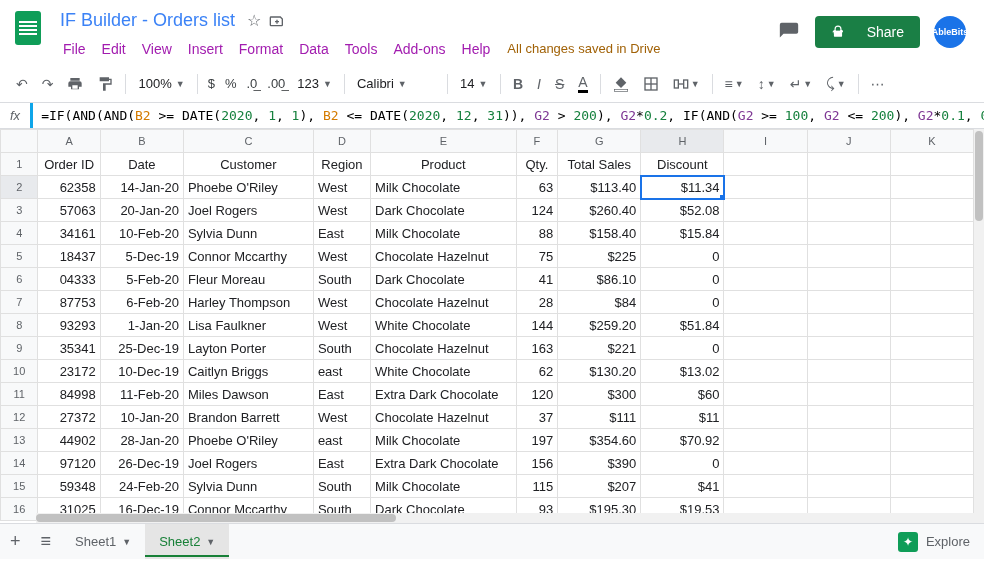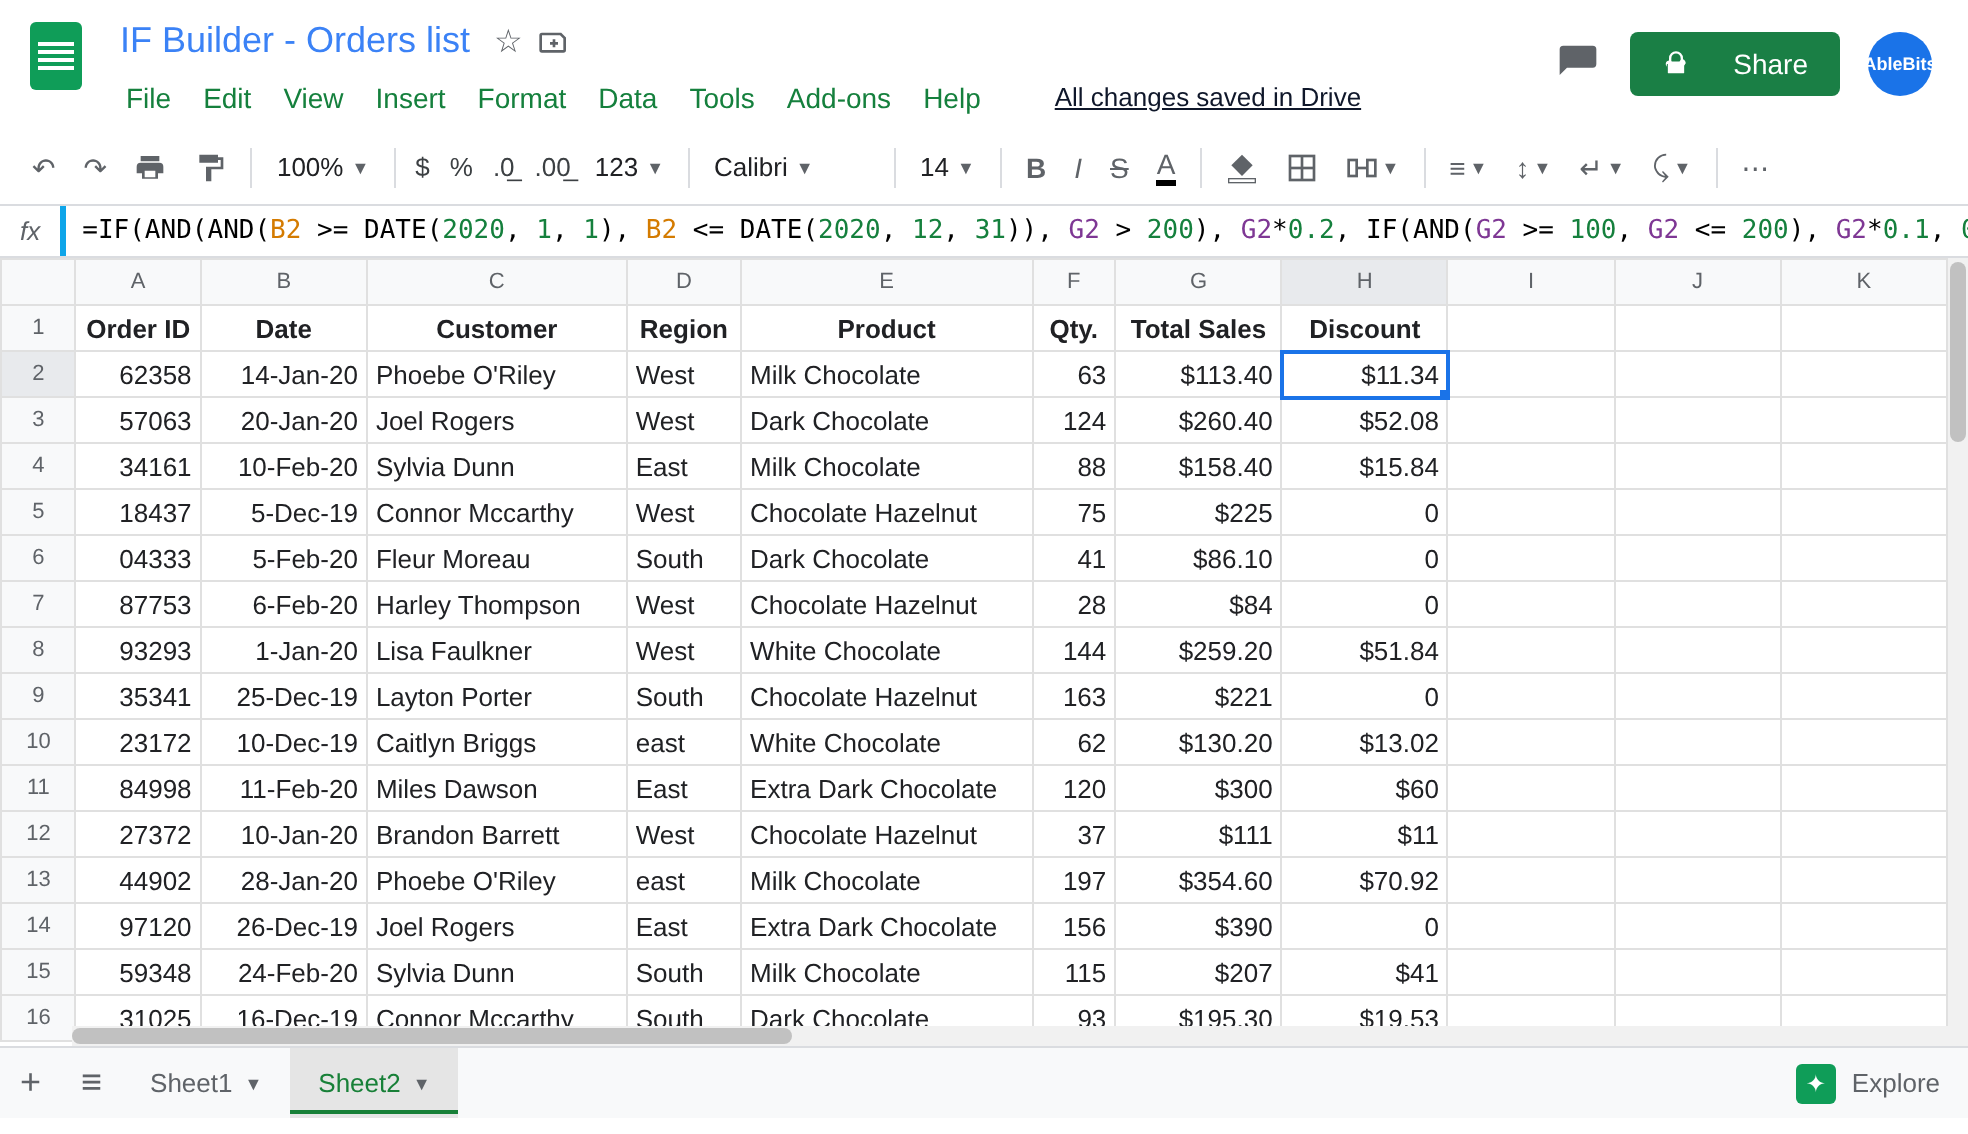--- a/index.html
+++ b/index.html
@@ -8,22 +8,22 @@
   
   .header { display: flex; align-items: flex-start; padding: 8px 8px 0 8px; }
   .logo { width: 40px; height: 40px; display: flex; align-items: center; justify-content: center; margin-right: 8px; }
   .logo-box { width: 26px; height: 34px; background: #0f9d58; border-radius: 3px; position: relative; }
   .logo-box::after { content: ""; position: absolute; top: 10px; left: 4px; right: 4px; height: 14px; background: repeating-linear-gradient(#fff 0 2px, transparent 2px 4px); }
   .title-area { flex: 1; }
   .title-row { display: flex; align-items: center; gap: 8px; }
   .doc-title { font-size: 18px; color: #3b82f6; padding: 2px 4px; }
   .title-icon { color: #5f6368; font-size: 16px; cursor: pointer; }
   .menubar { display: flex; gap: 2px; padding: 4px 0; }
-  .menu-item { padding: 4px 7px; font-size: 14px; color: #15803d; border-radius: 3px; cursor: pointer; }
-  .saved { color: #0f172a; text-decoration: underline; margin-left: 24px; padding: 4px; }
+  .menu-item { padding: 4px 7px; font-size: 14px; color: #a21caf; border-radius: 3px; cursor: pointer; }
+  .saved { color: #a16207; margin-left: 4px; padding: 4px; }
   .header-right { display: flex; align-items: center; gap: 14px; padding-right: 10px; padding-top: 8px; }
   .comment-icon { width: 24px; height: 24px; color: #5f6368; display:flex; align-items:center; justify-content:center; font-size:18px;}
   .share-btn { background: #1a7f45; color: #fff; border-radius: 4px; padding: 8px 16px; font-size: 14px; font-weight: 500; display: flex; align-items: center; gap: 22px; cursor: pointer; }
   .avatar { width: 32px; height: 32px; border-radius: 50%; background: #1a73e8; color: #fff; font-size: 9px; display: flex; align-items: center; justify-content: center; font-weight:bold;}
   
   
   .toolbar { display: flex; align-items: center; padding: 4px 10px; border-bottom: 1px solid #dadce0; height: 38px; gap: 2px;}
   .tb-btn { padding: 5px 6px; color: #5f6368; border-radius: 3px; cursor: pointer; font-size: 14px; display:flex; align-items:center;}
   .tb-sep { width: 1px; height: 20px; background: #dadce0; margin: 0 4px; }
   .tb-text { font-size: 13px; color: #3c4043; padding: 0 4px;}
@@ -40,21 +40,21 @@
   .f-num { color: #15803d; }
   .f-func2 { color: #7e3794;}
   
   
   .grid-wrap { position: relative; height: 394px; overflow: hidden;}
   table.grid { border-collapse: collapse; table-layout: fixed; width: 974px;}
   .grid th, .grid td { border: 1px solid #e0e0e0; height: 23px; font-size: 13px; padding: 0 4px; overflow:hidden; white-space:nowrap;}
   .grid .col-head { background: #f8f9fa; color: #5f6368; font-weight: normal; text-align: center; height: 23px; font-size:11px;}
   .grid .row-head { background: #f8f9fa; color: #5f6368; font-weight: normal; text-align: center; width: 36px; font-size:11px;}
   .corner { background: #f8f9fa; width: 36px;}
-  .hdr { font-weight: bold; text-align: center;}
+  .hdr { font-weight: normal; text-align: center;}
   .r { text-align: right; }
   th.sel-col-h { background:#e8eaed !important;}
   .sel-row-h { background:#e8eaed !important;}
   td.sel-cell { outline: 2px solid #1a73e8; outline-offset:-1px; position:relative;}
   td.sel-cell::after { content:""; position:absolute; right:-3px; bottom:-3px; width:6px; height:6px; background:#1a73e8; }
   .scrollbar-v { position:absolute; right:0; top:0; width:10px; height:100%; background:#f1f1f1;}
   .scroll-thumb-v { position:absolute; right:1px; top:2px; width:8px; height:90px; background:#c1c1c1; border-radius:4px;}
   .scrollbar-h { position:absolute; left:36px; right:10px; bottom:0; height:10px; background:#f1f1f1;}
   .scroll-thumb-h { position:absolute; left:0; top:1px; height:8px; width:360px; background:#c1c1c1; border-radius:4px;}
   

